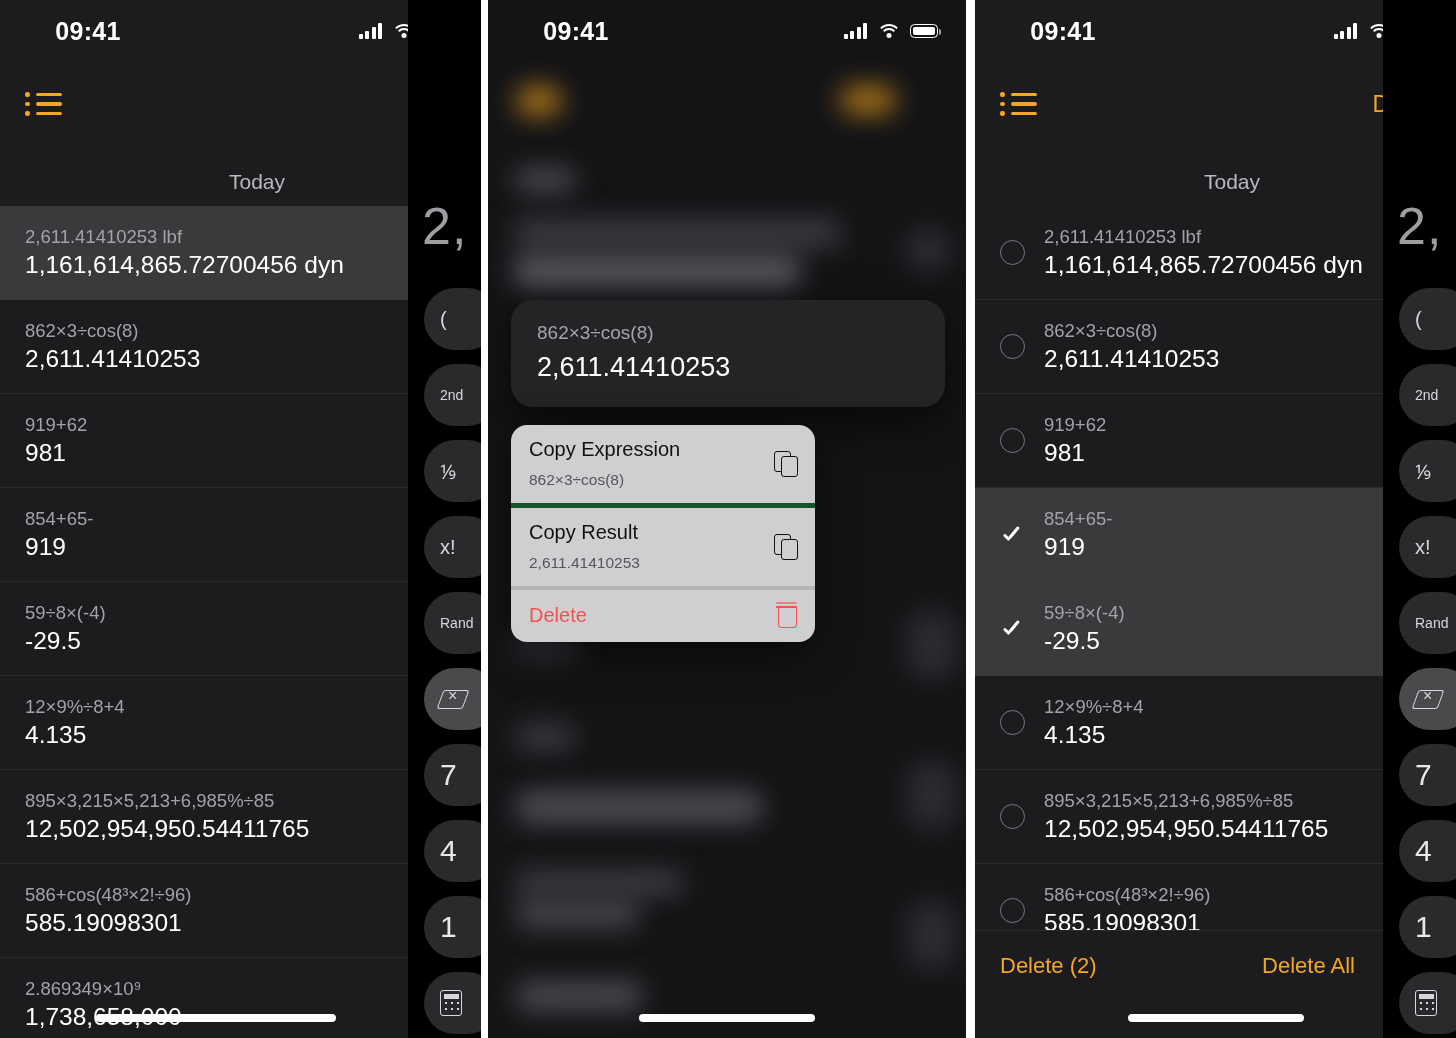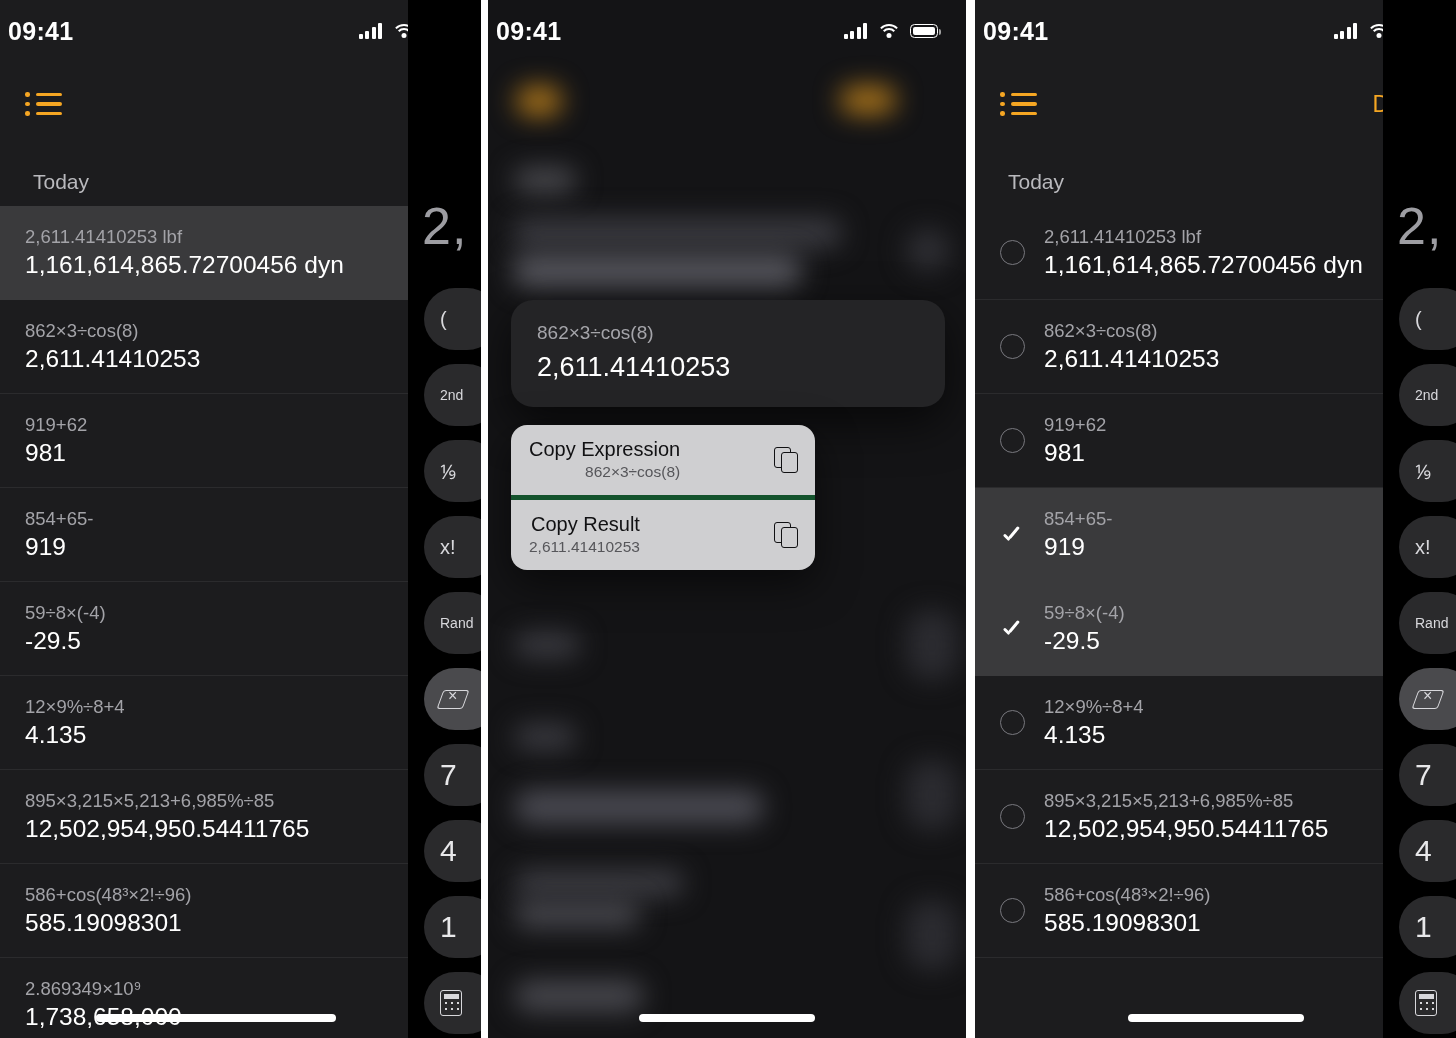--- a/index.html
+++ b/index.html
@@ -24,21 +24,21 @@
   .screen.shifted { right:73px; }
 
   
   .statusbar {
     position:absolute; top:0; left:0; right:0; height:62px;
     display:flex; align-items:center; justify-content:space-between;
     padding:0 28px 0 0; z-index:6;
   }
   .sb-time {
     font-size:25px; font-weight:700; color:#fff; letter-spacing:.3px;
-    width:160px; margin-left:8px;
+    width:160px; text-align:center; margin-left:8px;
   }
   .sb-icons { display:flex; align-items:center; gap:11px; }
   .sig { display:flex; align-items:flex-end; gap:2.5px; height:16px; }
   .sig i { display:block; width:4px; background:#fff; border-radius:1px; }
   .sig i:nth-child(1){height:5px;} .sig i:nth-child(2){height:8px;}
   .sig i:nth-child(3){height:12px;} .sig i:nth-child(4){height:16px;}
   .wifi { position:relative; width:21px; height:16px; }
   .wifi::before, .wifi::after, .wifi span {
     content:""; position:absolute; left:50%; transform:translateX(-50%);
     border:2.3px solid #fff; border-bottom-color:transparent;
@@ -61,21 +61,21 @@
   }
   .list-icon { display:flex; flex-direction:column; gap:5px; width:38px; cursor:pointer; }
   .list-icon .ln { display:flex; align-items:center; gap:6px; }
   .list-icon .dot { width:4.5px; height:4.5px; border-radius:50%; background:#f5a623; flex:0 0 auto; }
   .list-icon .bar { height:3.4px; width:26px; border-radius:2px; background:#f5a623; }
   .nav-action { color:#f5a623; font-size:23px; letter-spacing:.1px; cursor:pointer; }
 
   
   .sec-header {
     position:absolute; top:158px; left:0; right:0; height:48px;
-    display:flex; align-items:center; padding-left:33px; z-index:4;
+    display:flex; align-items:center; padding-left:33px; z-index:4;justify-content:center;
   }
   .sec-header span { color:#b9b9bd; font-size:21px; }
 
   
   .list { position:absolute; top:206px; left:0; right:0; bottom:0; z-index:3; }
   .row {
     position:relative; display:flex; align-items:center;
     height:94px; border-bottom:1px solid #2b2b2d; padding:0 25px;
     background:#1c1c1e;
   }
@@ -170,21 +170,21 @@
   .ctx-menu {
     margin-top:18px; width:304px; border-radius:16px; overflow:hidden;
     background:#cfcfd1; box-shadow:0 14px 40px rgba(0,0,0,.55);
   }
   .ctx-item {
     display:flex; align-items:center; justify-content:space-between;
     padding:13px 18px 14px 18px; cursor:pointer;
   }
   .ctx-item + .ctx-item { border-top:5px solid #14532d; }
   .ctx-item.sep { border-top:4px solid #b4b4b6; }
-  .ctx-txt { display:flex; flex-direction:column; gap:2px;align-items:flex-end; }
+  .ctx-txt { display:flex; flex-direction:column; gap:10px; }
   .ctx-title { font-size:20px; color:#111113; }
   .ctx-title.danger { color:#f4524d; }
   .ctx-sub { font-size:15.5px; color:#56565a; }
   .ico-copy { position:relative; width:23px; height:25px; flex:0 0 auto; }
   .ico-copy::before {
     content:""; position:absolute; left:0; top:0; width:15px; height:19px;
     border:1.9px solid #111113; border-radius:3px;
   }
   .ico-copy::after {
     content:""; position:absolute; left:7px; top:5px; width:15px; height:19px;
@@ -377,20 +377,26 @@
           </div>
           <span class="ico-copy"></span>
         </div>
         <div class="ctx-item">
           <div class="ctx-txt">
             <div class="ctx-title">Copy Result</div>
             <div class="ctx-sub">2,611.41410253</div>
           </div>
           <span class="ico-copy"></span>
         </div>
+        <div class="ctx-item sep">
+          <div class="ctx-txt">
+            <div class="ctx-title danger">Delete</div>
+          </div>
+          <span class="ico-trash"></span>
+        </div>
       </div>
     </div>
 
     <div class="home-ind"></div>
   </div>
 
   <div class="gap2"></div>
 
   <div class="panel p3">
     <div class="screen shifted"></div>
@@ -501,20 +507,24 @@
         <div class="sel">
             <span class="circ"></span>
           </div>
         <div class="row-texts">
           <div class="expr">586+cos(48³×2!÷96)</div>
           <div class="result">585.19098301</div>
         </div>
       </div>
     </div>
 
+    <div class="edit-toolbar">
+      <div class="act">Delete (2)</div>
+      <div class="act">Delete All</div>
+    </div>
 
     <div class="keypad">
       <div class="kp-display">2,</div>
       <div class="kp-grid">
         <div class="kp-key">(</div>
         <div class="kp-key sm">2nd</div>
         <div class="kp-key">⅑</div>
         <div class="kp-key">x!</div>
         <div class="kp-key sm">Rand</div>
         <div class="kp-key bright">

